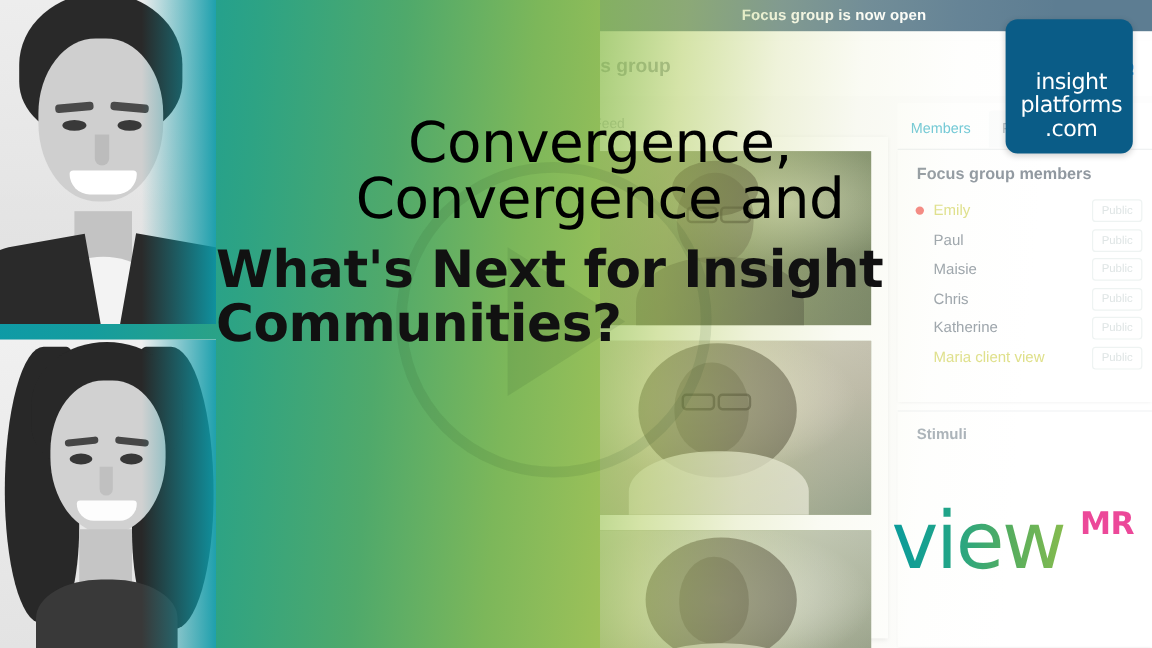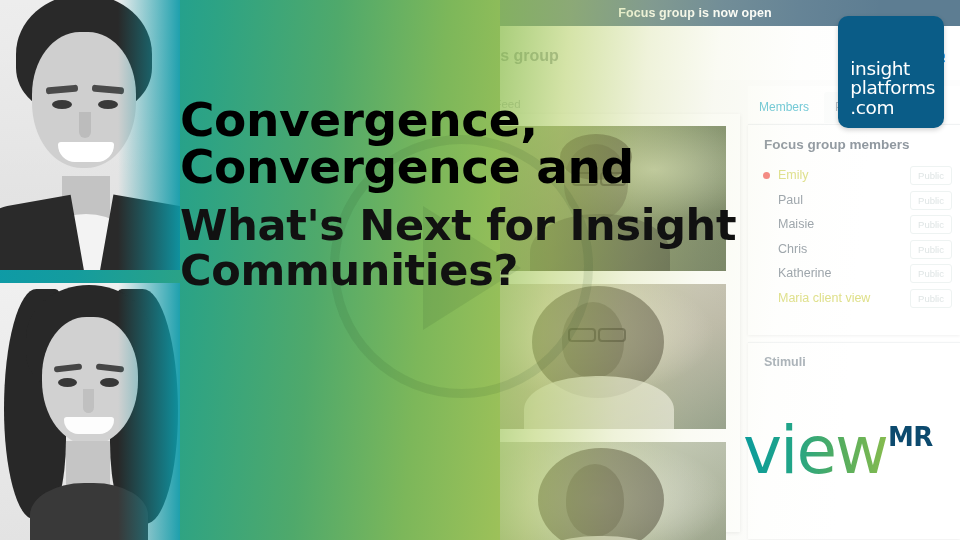--- a/index.html
+++ b/index.html
@@ -234,23 +234,23 @@
     line-height: 1;
     background: linear-gradient(90deg, #0a9b9b 0%, #22a587 35%, #55ad5f 68%, #86bb4e 100%);
     -webkit-background-clip: text;
     background-clip: text;
     color: transparent;
   }
   .flexmr .mr {
     font-family: "DejaVu Sans", sans-serif;
     font-size: 26px;
     font-weight: bold;
-    color: #0c4a6e;
+    color: #ec4899;
     margin-top: 4px;
-    margin-left: 1px;
+    margin-left: 13px;
     letter-spacing: -.5px;
   }
 
   
   .wash {
     position: absolute;
     left: 0; top: 0;
     width: 960px; height: 540px;
     pointer-events: none;
     background: linear-gradient(95deg,
@@ -368,24 +368,25 @@
   
   .title-block {
     position: absolute;
     left: 180px; top: 96px;
     width: 640px;
   }
   .title {
     margin: 0;
     font-family: "DejaVu Sans", sans-serif;
     font-size: 47px;
-    font-weight: bold;
+    font-weight: normal;
     line-height: 1.0;
     letter-spacing: -.4px;
     color: #000000;
+    text-align: center;
   }
   .subtitle {
     margin: 13px 0 0 0;
     font-family: "DejaVu Sans", sans-serif;
     font-size: 43px;
     font-weight: 700;
     line-height: 1.05;
     letter-spacing: -.3px;
     color: #111111;
   }
@@ -395,21 +396,21 @@
     position: absolute;
     left: 838px; top: 16px;
     width: 106px; height: 112px;
     background: #0a5c87;
     border-radius: 10px;
     box-shadow: 0 2px 5px rgba(0,0,0,.18);
   }
   .ip-logo .txt {
     position: absolute;
     right: 9px; bottom: 10px;
-    text-align: left;
+    text-align: center;
     color: #ffffff;
     font-family: "DejaVu Sans", sans-serif;
     font-size: 18.5px;
     line-height: 1.07;
     letter-spacing: -.4px;
   }
 </style>
 </head>
 <body>
 

